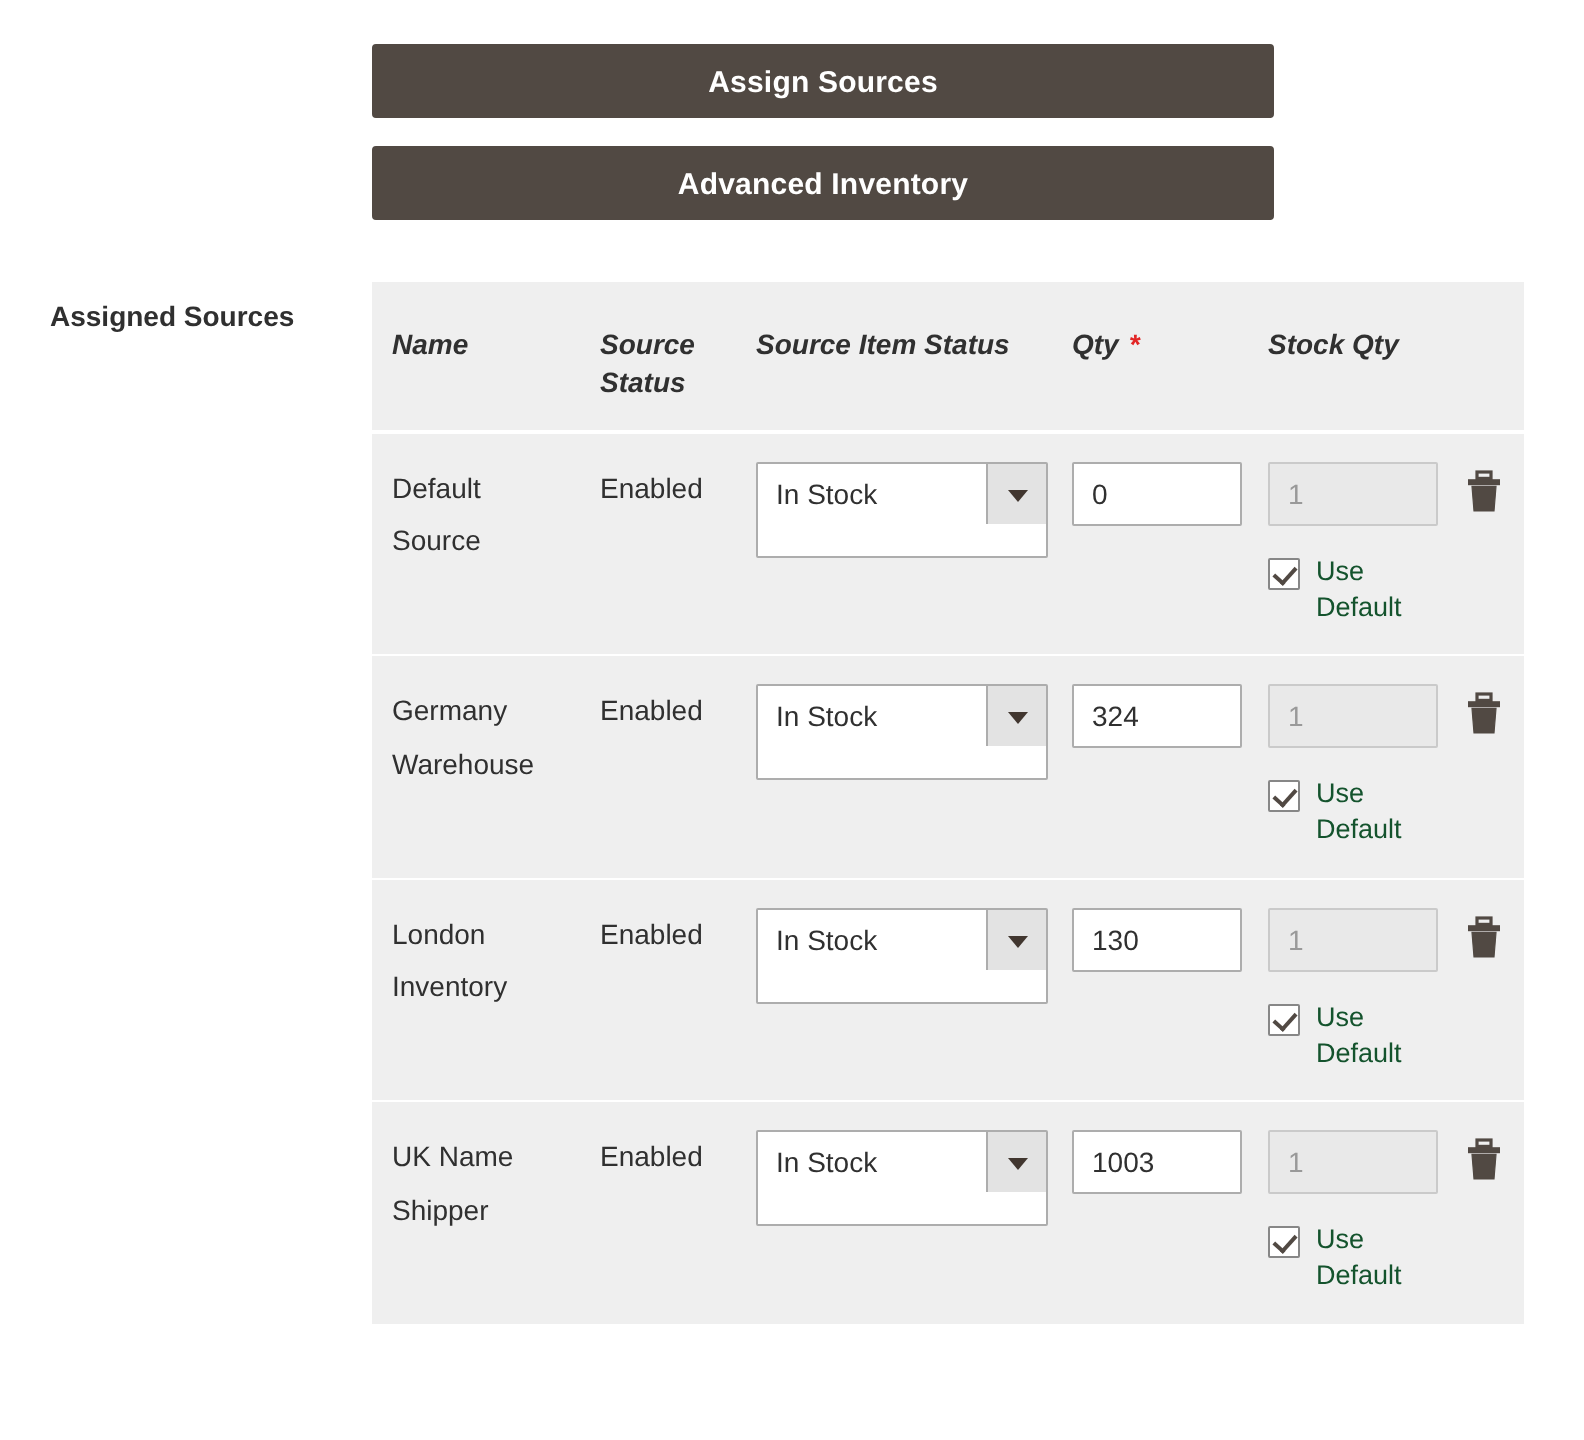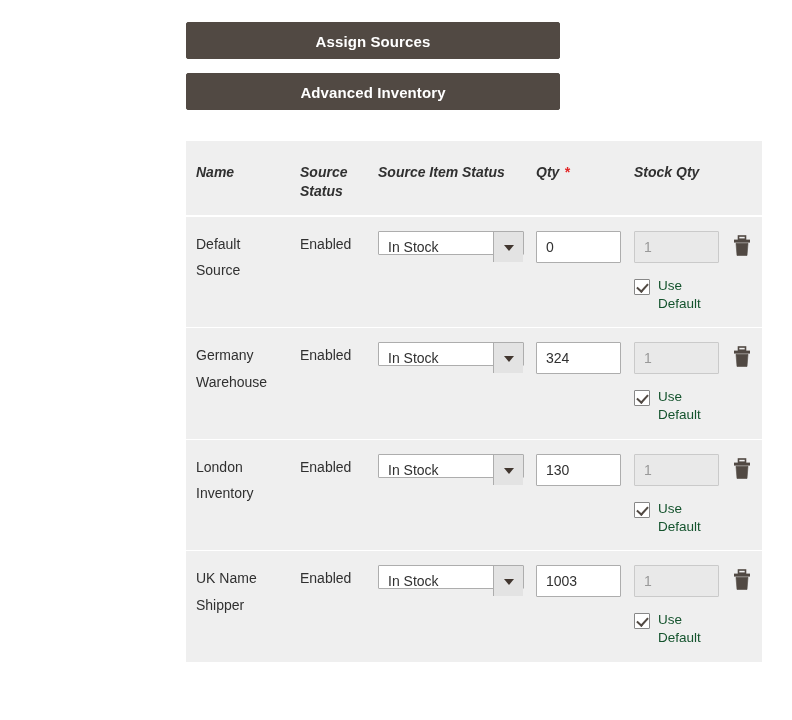--- a/index.html
+++ b/index.html
@@ -21,21 +21,21 @@
 
   
   .btn-stack {
     position: absolute;
     left: 186px;
     top: 22px;
     width: 374px;
   }
   .action-button {
     display: block;
-    width: 374px;
+    width: 451px;
     height: 37px;
     line-height: 37px;
     text-align: center;
     background: #514943;
     color: #ffffff;
     font-size: 15px;
     font-weight: bold;
     border: 1px solid #514943;
     border-radius: 2px;
     cursor: pointer;
@@ -107,21 +107,21 @@
   
   .select-wrap {
     position: relative;
     display: inline-block;
     width: 146px;
     height: 32px;
     vertical-align: top;
   }
   .select-box {
     width: 146px;
-    height: 24px;
+    height: 48px;
     border: 1px solid #adadad;
     background: #ffffff;
     border-radius: 1px;
     font-size: 14px;
     color: #303030;
     line-height: 30px;
     padding: 0 36px 0 9px;
     white-space: nowrap;
     overflow: hidden;
     cursor: pointer;
@@ -219,20 +219,21 @@
 </head>
 <body>
 
 <div class="page">
 
   <div class="btn-stack">
     <button class="action-button">Assign Sources</button>
     <button class="action-button">Advanced Inventory</button>
   </div>
 
+  <div class="field-label">Assigned Sources</div>
 
   <table class="sources-table">
     <colgroup>
       <col class="col-name">
         <col class="col-sstat">
         <col class="col-sistat">
       <col class="col-qty">
         <col class="col-nqty">
         <col class="col-act">
     </colgroup>

